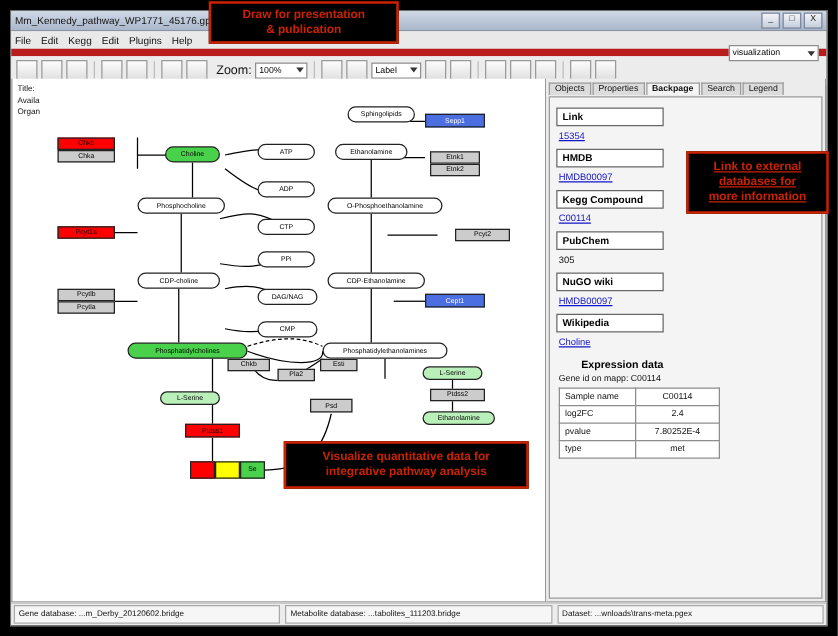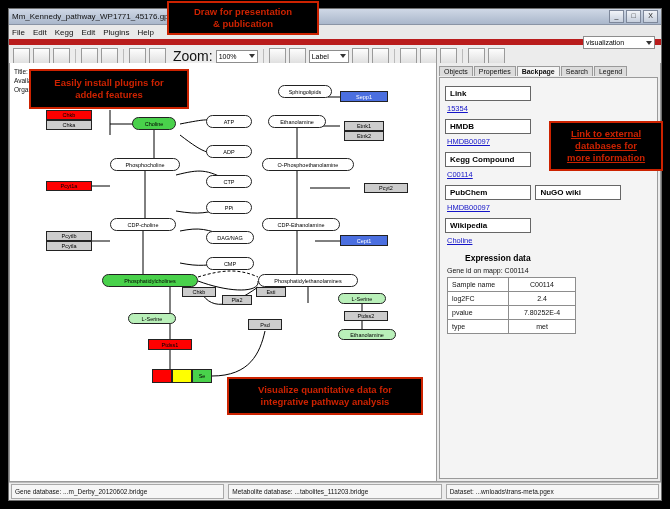--- a/index.html
+++ b/index.html
@@ -10,21 +10,21 @@
   .titlebar .tb-title{font-size:8px;color:#111;flex:1;white-space:nowrap;overflow:hidden;}
   .winbtns{display:flex;gap:2px;}
   .winbtn{width:13px;height:11px;border:1px solid #7d879a;background:linear-gradient(#f2f4f8,#c6cfdd);font-size:7px;line-height:9px;text-align:center;color:#222;}
   
   .menubar{height:14px;background:#e9e9e9;border-bottom:6px solid #b91c1c;display:flex;align-items:center;padding-left:3px;gap:8px;}
   .menubar span{font-size:8px;color:#111;}
   
   .toolbar{height:22px;background:#ececec;border-bottom:1px solid #bdbdbd;display:flex;align-items:center;padding:0 4px;gap:3px;}
   .tbtn{width:15px;height:15px;border:1px solid #9a9a9a;background:linear-gradient(#fdfdfd,#dedede);}
   .tsep{width:1px;height:14px;background:#bbb;margin:0 2px;}
-  .zoomlab{font-size:14px;color:#111;margin-left:4px;}
+  .zoomlab{font-size:10px;color:#111;margin-left:4px;}
   .zoomsel{width:42px;height:13px;border:1px solid #8d8d8d;background:#fff;font-size:7px;display:flex;align-items:center;justify-content:space-between;padding:0 2px;box-sizing:border-box;}
   .caret{width:0;height:0;border-left:3px solid transparent;border-right:3px solid transparent;border-top:4px solid #333;}
   .labelsel{width:40px;height:13px;border:1px solid #8d8d8d;background:#fff;font-size:7px;display:flex;align-items:center;justify-content:space-between;padding:0 2px;box-sizing:border-box;}
   .vissel{position:absolute;right:6px;top:27px;width:72px;height:13px;border:1px solid #8d8d8d;background:#fff;font-size:7px;display:flex;align-items:center;justify-content:space-between;padding:0 2px;box-sizing:border-box;}
   
   .workarea{position:absolute;left:0;top:54px;right:0;bottom:18px;display:flex;}
   .canvaswrap{position:relative;width:428px;background:#fff;border:1px solid #9a9a9a;border-top:none;box-sizing:border-box;overflow:hidden;}
   .sidebar{position:relative;flex:1;background:#ececec;border:1px solid #9a9a9a;border-left:none;border-top:none;box-sizing:border-box;}
   .infotitle{position:absolute;left:4px;top:4px;font-size:6.5px;color:#111;line-height:9px;}
   
@@ -217,20 +217,21 @@
         <div class="dbhead">Link</div>
         <a class="dblink" href="#">15354</a>
 
         <div class="dbhead">HMDB</div>
         <a class="dblink" href="#">HMDB00097</a>
 
         <div class="dbhead">Kegg Compound</div>
         <a class="dblink" href="#">C00114</a>
 
         <div class="dbhead">PubChem</div>
+        <span class="dbtext">305</span>
 
         <div class="dbhead">NuGO wiki</div>
         <a class="dblink" href="#">HMDB00097</a>
 
         <div class="dbhead">Wikipedia</div>
         <a class="dblink" href="#">Choline</a>
 
         <div class="exprhead">Expression data</div>
         <div class="geneid">Gene id on mapp: C00114</div>
         <table class="extab">
@@ -258,20 +259,18 @@
   </div>
 
   <div class="statusbar">
     <div class="statusbox">Gene database: ...m_Derby_20120602.bridge</div>
     <div class="statusbox">Metabolite database: ...tabolites_111203.bridge</div>
     <div class="statusbox">Dataset: ...wnloads\trans-meta.pgex</div>
   </div>
 
   <div class="callout" style="left:158px;top:-8px;width:152px;height:34px;display:flex;align-items:center;justify-content:center;white-space:pre-line;">Draw for presentation
 &amp; publication</div>
-  <div class="callout" style="left:20px;top:60px;width:160px;height:40px;display:flex;align-items:center;justify-content:center;white-space:pre-line;">Easily install plugins for
-added features</div>
   <div class="callout" style="left:540px;top:112px;width:114px;height:50px;display:flex;align-items:center;justify-content:center;white-space:pre-line;text-decoration:underline;">Link  to external
 databases  for
 more information</div>
-  <div class="callout" style="left:218px;top:344px;width:196px;height:38px;display:flex;align-items:center;justify-content:center;white-space:pre-line;margin-top:24px;">Visualize quantitative data  for
+  <div class="callout" style="left:218px;top:344px;width:196px;height:38px;display:flex;align-items:center;justify-content:center;white-space:pre-line;">Visualize quantitative data  for
 integrative pathway analysis</div>
 </div>
 
 </body></html>

